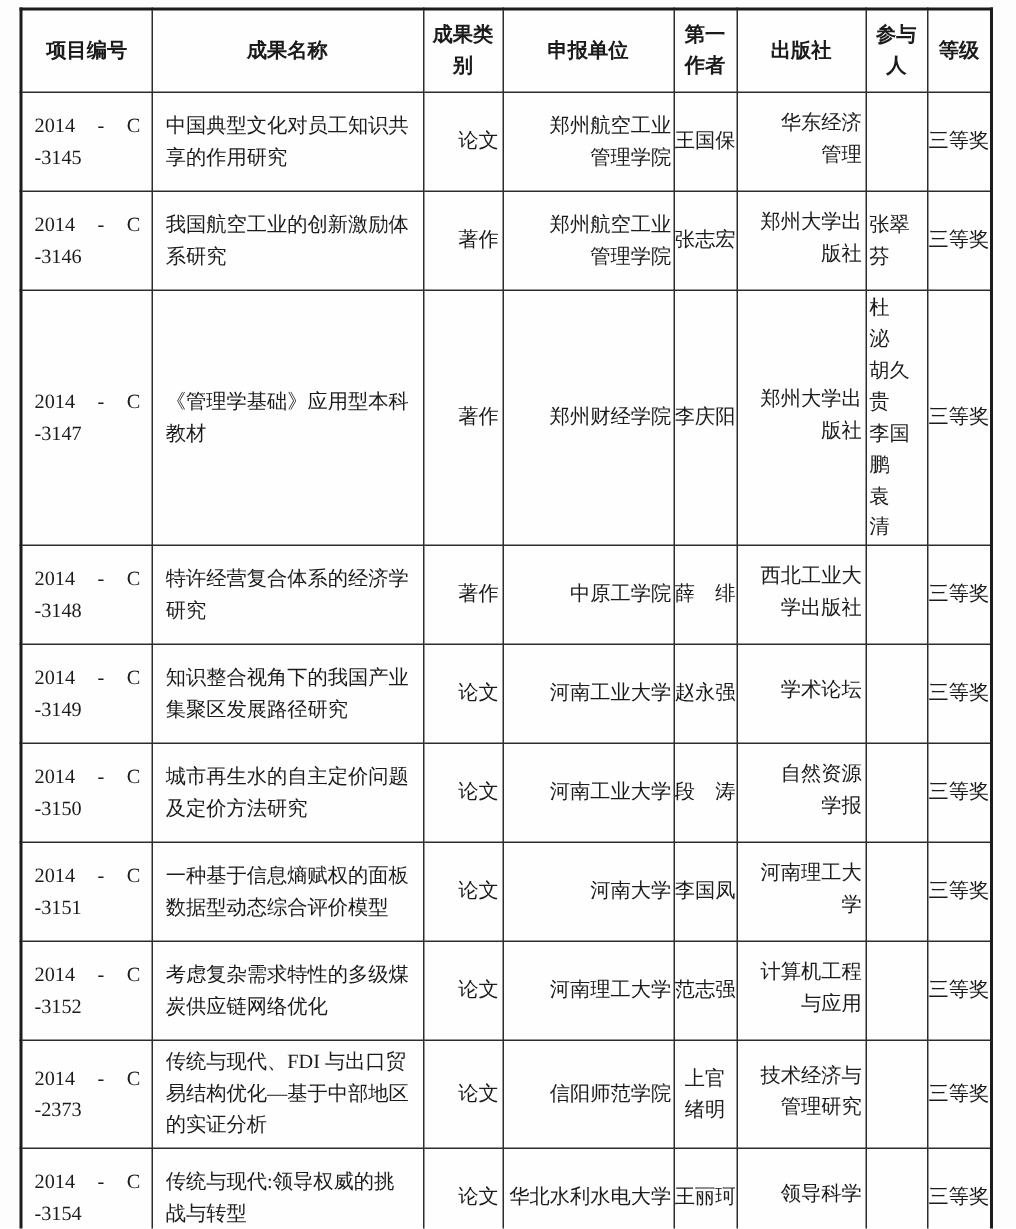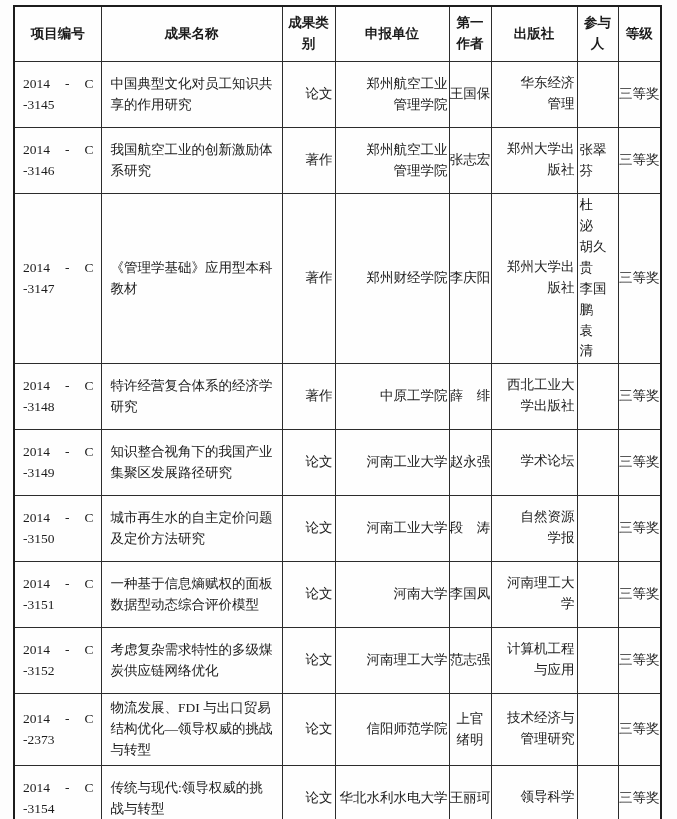--- a/index.html
+++ b/index.html
@@ -206,21 +206,21 @@
           <td class="c-pub">计算机工程
 与应用</td>
           <td class="c-part"></td>
           <td class="c-grade">三等奖</td>
         </tr>
         <tr>
           <td class="c-code">
             <span class="code-l1">2014 - C</span>
             <span class="code-l2">-2373</span>
           </td>
-          <td class="c-title">物流发展、FDI 与出口贸易结构优化—领导权威的挑战与转型</td>
+          <td class="c-title">传统与现代、FDI 与出口贸易结构优化—基于中部地区的实证分析</td>
           <td class="c-cat">论文</td>
           <td class="c-unit">信阳师范学院</td>
           <td class="c-author">上官
 绪明</td>
           <td class="c-pub">技术经济与
 管理研究</td>
           <td class="c-part"></td>
           <td class="c-grade">三等奖</td>
         </tr>
         <tr>

